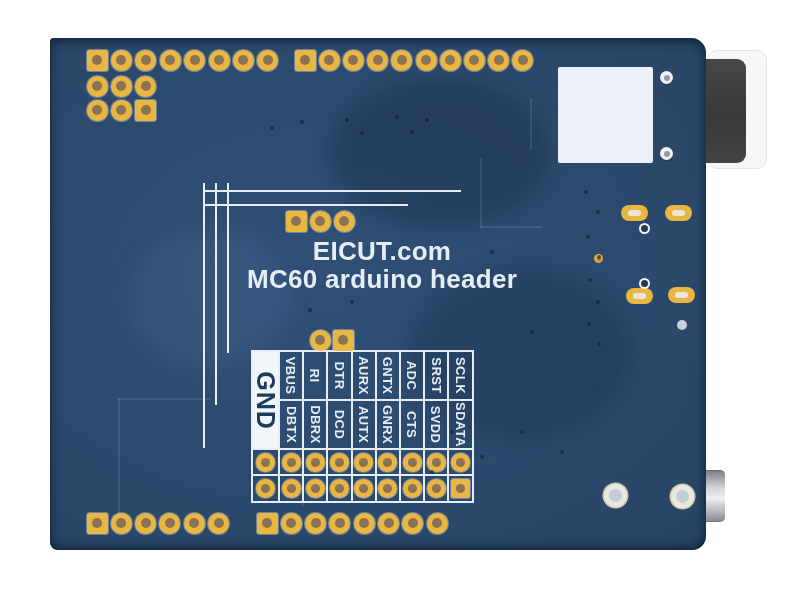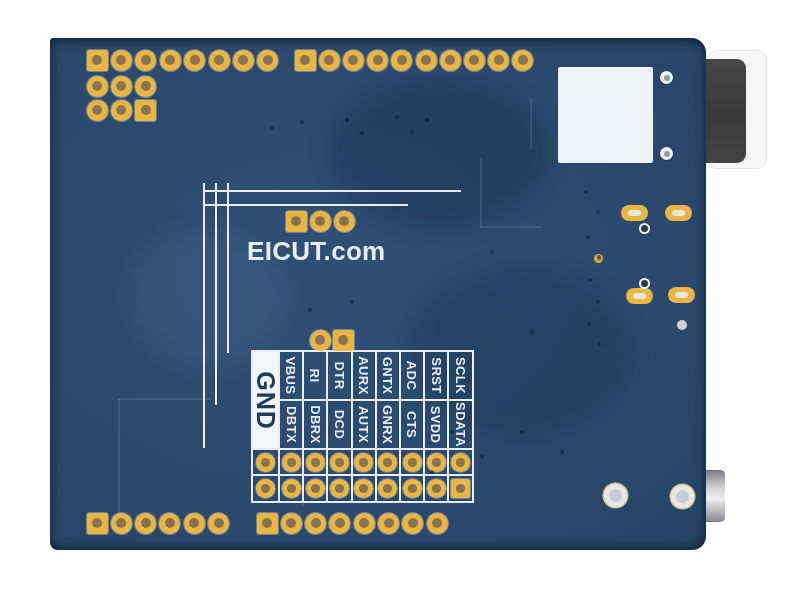--- a/index.html
+++ b/index.html
@@ -167,20 +167,21 @@
   <div>
     <div class="sline" style="left:153px;top:145px;width:2px;height:265px;"></div>
     <div class="sline" style="left:165px;top:145px;width:2px;height:222px;"></div>
     <div class="sline" style="left:177px;top:145px;width:2px;height:170px;"></div>
     <div class="sline" style="left:153px;top:152px;width:258px;height:2px;"></div>
     <div class="sline" style="left:153px;top:166px;width:205px;height:2px;"></div>
   </div>
 
   <div class="silk-title">
     <div>EICUT.com</div>
+    <div>MC60 arduino header</div>
   </div>
 
   <div class="pin-table" id="pinTable">
       <div class="pt-cell pt-gnd" style="grid-area: 1 / 1 / 3;">
         <span>GND</span>
       </div>
       <div class="pt-cell pt-label" style="grid-area: 1 / 2;">
         <span>VBUS</span>
       </div>
       <div class="pt-cell pt-label" style="grid-area: 2 / 2;">

